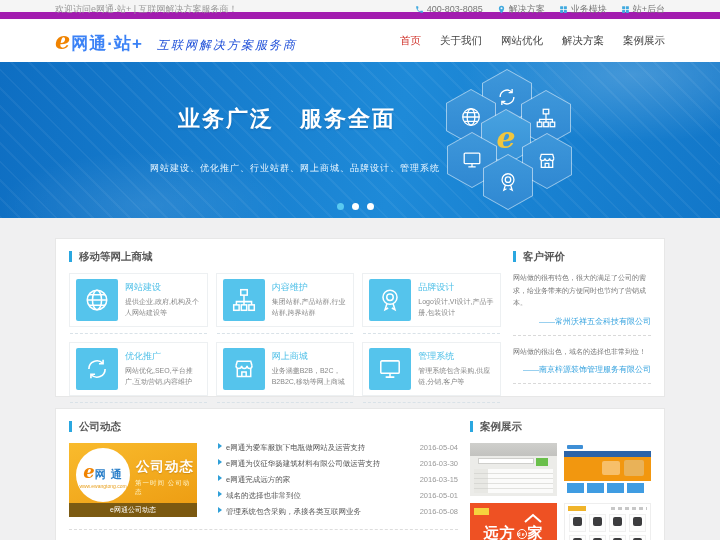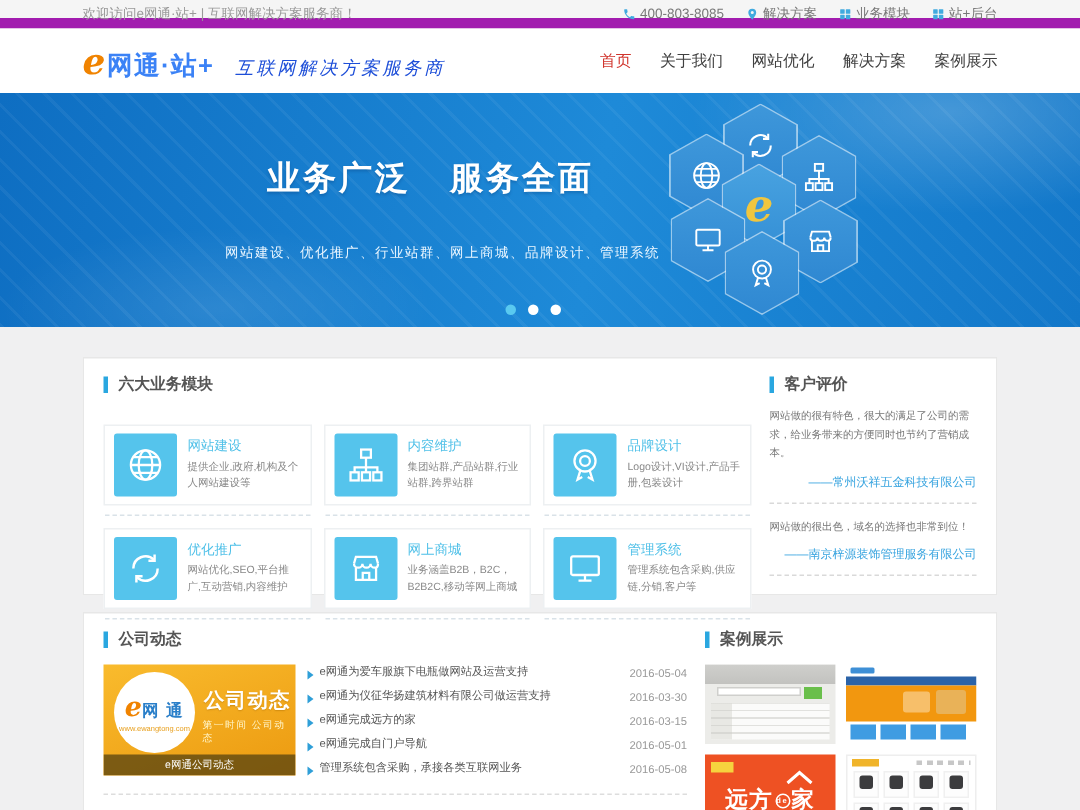--- a/index.html
+++ b/index.html
@@ -52,21 +52,21 @@
   .dot.on { background:#59c9f0; }
 
   
   .box { background:#fff; border:1px solid #e7e7e7; padding:12px 13px; display:flex; }
   .box1 { margin-top:20px; height:159px; }
   .box2 { margin-top:11px; height:200px; }
   .sec-title { font-size:10.5px; color:#555; border-left:3px solid #2aa7e0; padding-left:7px; line-height:11px; font-weight:bold; }
 
   
   .mods { width:432px; margin-right:12px; }
-  .cards { margin-top:21px; display:grid; grid-template-columns:repeat(3,1fr); column-gap:8px; row-gap:15px; }
+  .cards { margin-top:11px; display:grid; grid-template-columns:repeat(3,1fr); column-gap:8px; row-gap:15px; }
   .card { border:1px solid #edf0f2; height:54px; padding:5px 6px; display:flex; gap:7px; position:relative; cursor:pointer; background:#fff; }
   .card::after { content:""; position:absolute; left:0; right:0; bottom:-8px; border-bottom:1px dashed #d9e2e8; }
   .card .sq { width:42px; height:42px; background:#55c4ec; border-radius:2px; flex:none; display:flex; align-items:center; justify-content:center; }
   .card .sq svg { width:26px; height:26px; }
   .card .t { font-size:9px; color:#4fc0e8; margin:2px 0 3px; }
   .card .d { font-size:7px; color:#888; line-height:1.5; }
 
   
   .reviews { flex:1; }
   .review-text { font-size:7px; color:#777; line-height:1.8; margin-top:10px; }
@@ -81,21 +81,21 @@
   .news-img .circle { position:absolute; left:7px; top:5px; width:54px; height:54px; border-radius:50%; background:#fff;
     display:flex; flex-direction:column; align-items:center; justify-content:center; }
   .brand-line { display:flex; align-items:baseline; }
   .brand-e { font:italic bold 18px "DejaVu Serif", serif; color:#f08300; }
   .brand-name { font-weight:bold; font-size:11px; color:#2a7fc9; letter-spacing:1px; }
   .brand-url { font-size:5px; color:#e8a01f; margin-top:1px; }
   .img-head { position:absolute; left:67px; top:15px; color:#fff; font-size:13.5px; font-weight:bold; letter-spacing:1px; text-shadow:0 1px 1px rgba(160,100,0,.4); }
   .img-sub { position:absolute; left:66px; top:36px; color:#fff6cc; font-size:6.5px; letter-spacing:1px; }
   .img-cap { position:absolute; left:0; right:0; bottom:0; height:14px; background:rgba(84,66,16,.75); color:#fff; font-size:7px; display:flex; align-items:center; justify-content:center; }
   .news-list { flex:1; margin-left:8px; height:74px; display:flex; flex-direction:column; justify-content:space-between; }
-  .news-row { display:flex; align-items:flex-end; cursor:pointer; }
+  .news-row { display:flex; align-items:flex-start; cursor:pointer;margin-left:13px; }
   .tri { width:0; height:0; border-left:4px solid #2f9fd8; border-top:3px solid transparent; border-bottom:3px solid transparent; margin-right:4px; flex:none; }
   .news-txt { font-size:7.5px; color:#555; flex:1; white-space:nowrap; overflow:hidden; }
   .news-date { font-size:7.5px; color:#999; width:44px; text-align:right; flex:none; }
   .industry { margin-top:12px; border-top:1px dashed #ddd; padding-top:10px; }
 
   
   .cases { flex:1; }
   .case-grid { margin-top:11px; display:grid; grid-template-columns:repeat(2,87px); gap:7px; }
   .thumb { width:87px; height:53px; position:relative; overflow:hidden; cursor:pointer; background:#fff; border:1px solid #eee; }
   
@@ -265,21 +265,21 @@
     <span class="dot on"></span>
     <span class="dot"></span>
     <span class="dot"></span>
   </div>
 </div>
 
 <div class="wrap">
 
   <div class="box box1">
     <div class="mods">
-      <div class="sec-title">六大业务模块</div>
+      <div class="sec-title">移动等网上商城</div>
       <div class="cards">
         <div class="card">
           <div class="sq">
               <svg viewBox="0 0 24 24" fill="none" stroke="#fff" stroke-width="1.4">
                 <circle cx="12" cy="12" r="9"></circle>
                 <ellipse cx="12" cy="12" rx="4.2" ry="9"></ellipse>
                 <path d="M3 12h18M4.5 7.2h15M4.5 16.8h15"></path>
               </svg>
             </div>
           <div>
@@ -393,21 +393,21 @@
               <span class="news-txt">e网通为仪征华扬建筑材料有限公司做运营支持</span>
               <span class="news-date">2016-03-30</span>
             </div>
           <div class="news-row">
               <span class="tri"></span>
               <span class="news-txt">e网通完成远方的家</span>
               <span class="news-date">2016-03-15</span>
             </div>
           <div class="news-row">
               <span class="tri"></span>
-              <span class="news-txt">e网通完成自门户导航</span>
+              <span class="news-txt">域名的选择也非常到位</span>
               <span class="news-date">2016-05-01</span>
             </div>
           <div class="news-row">
               <span class="tri"></span>
               <span class="news-txt">管理系统包含采购，承接各类互联网业务</span>
               <span class="news-date">2016-05-08</span>
             </div>
         </div>
       </div>
       <div class="industry">

